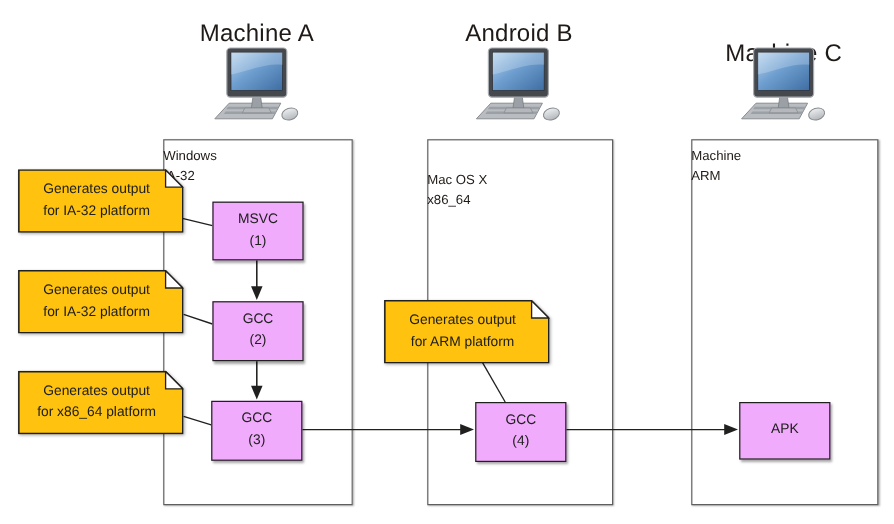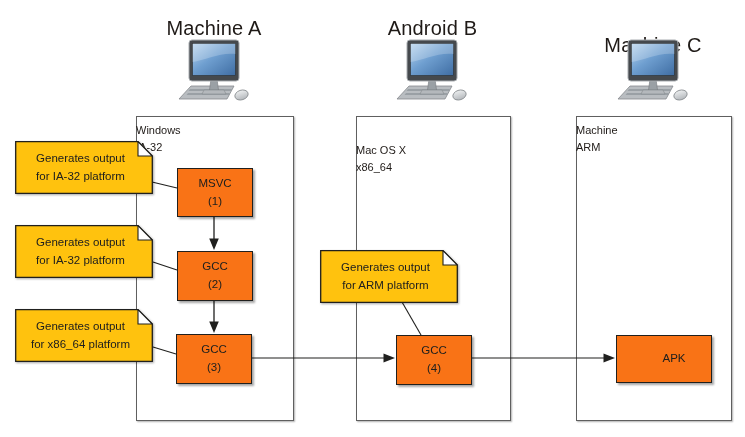--- a/index.html
+++ b/index.html
@@ -13,21 +13,21 @@
   }
   .container-box{
     position:absolute;top:116px;height:303px;background:transparent;
     border:1.4px solid #5f5f5f;box-shadow:1px 1px 1.5px rgba(0,0,0,0.30);
   }
   .os-label{
     position:absolute;top:122px;font-size:11px;line-height:1.5;
     white-space:pre-line;color:#1f1a17;
   }
   .proc-box{
-    position:absolute;background:#f97316;border:1.3px solid #20201e;
+    position:absolute;background:#f0abfc;border:1.3px solid #20201e;
     box-shadow:1.5px 2px 2px rgba(0,0,0,0.35);
     display:flex;align-items:center;justify-content:center;text-align:center;
     font-size:11.5px;line-height:1.55;white-space:pre-line;color:#20201e;
   }
   .note{position:absolute;width:138px;height:53px;}
   .note svg.note-shape{position:absolute;left:0;top:0;width:138px;height:53px;
     filter:drop-shadow(1.2px 1.8px 1.2px rgba(0,0,0,0.35));}
   .note .note-text{
     position:absolute;left:0;top:0;width:131px;height:100%;
     display:flex;align-items:center;justify-content:center;text-align:center;
@@ -109,21 +109,21 @@
 </svg>
 
 <div class="proc-box" style="left:177px;top:168px;width:74px;height:47px;">MSVC
 (1)</div>
 <div class="proc-box" style="left:177px;top:251px;width:74px;height:48px;">GCC
 (2)</div>
 <div class="proc-box" style="left:176px;top:334px;width:74px;height:48px;">GCC
 (3)</div>
 <div class="proc-box" style="left:396px;top:335px;width:74px;height:48px;">GCC
 (4)</div>
-<div class="proc-box" style="left:616px;top:335px;width:74px;height:46px;padding-left:20px;">APK</div>
+<div class="proc-box" style="left:616px;top:335px;width:74px;height:46px;">APK</div>
 
 <div class="note" style="left:15px;top:141px;">
   <svg class="note-shape" viewBox="0 0 138 53" preserveAspectRatio="none">
     <path d="M0.7,0.7 H123 L137.3,15 V52.3 H0.7 Z" fill="#FFC20E" stroke="#20201e" stroke-width="1.3"></path>
     <path d="M123,0.7 L123,15 L137.3,15 Z" fill="#ffffff" stroke="#20201e" stroke-width="1.1"></path>
   </svg>
   <div class="note-text">Generates output
 for IA-32 platform</div>
 </div>
 

